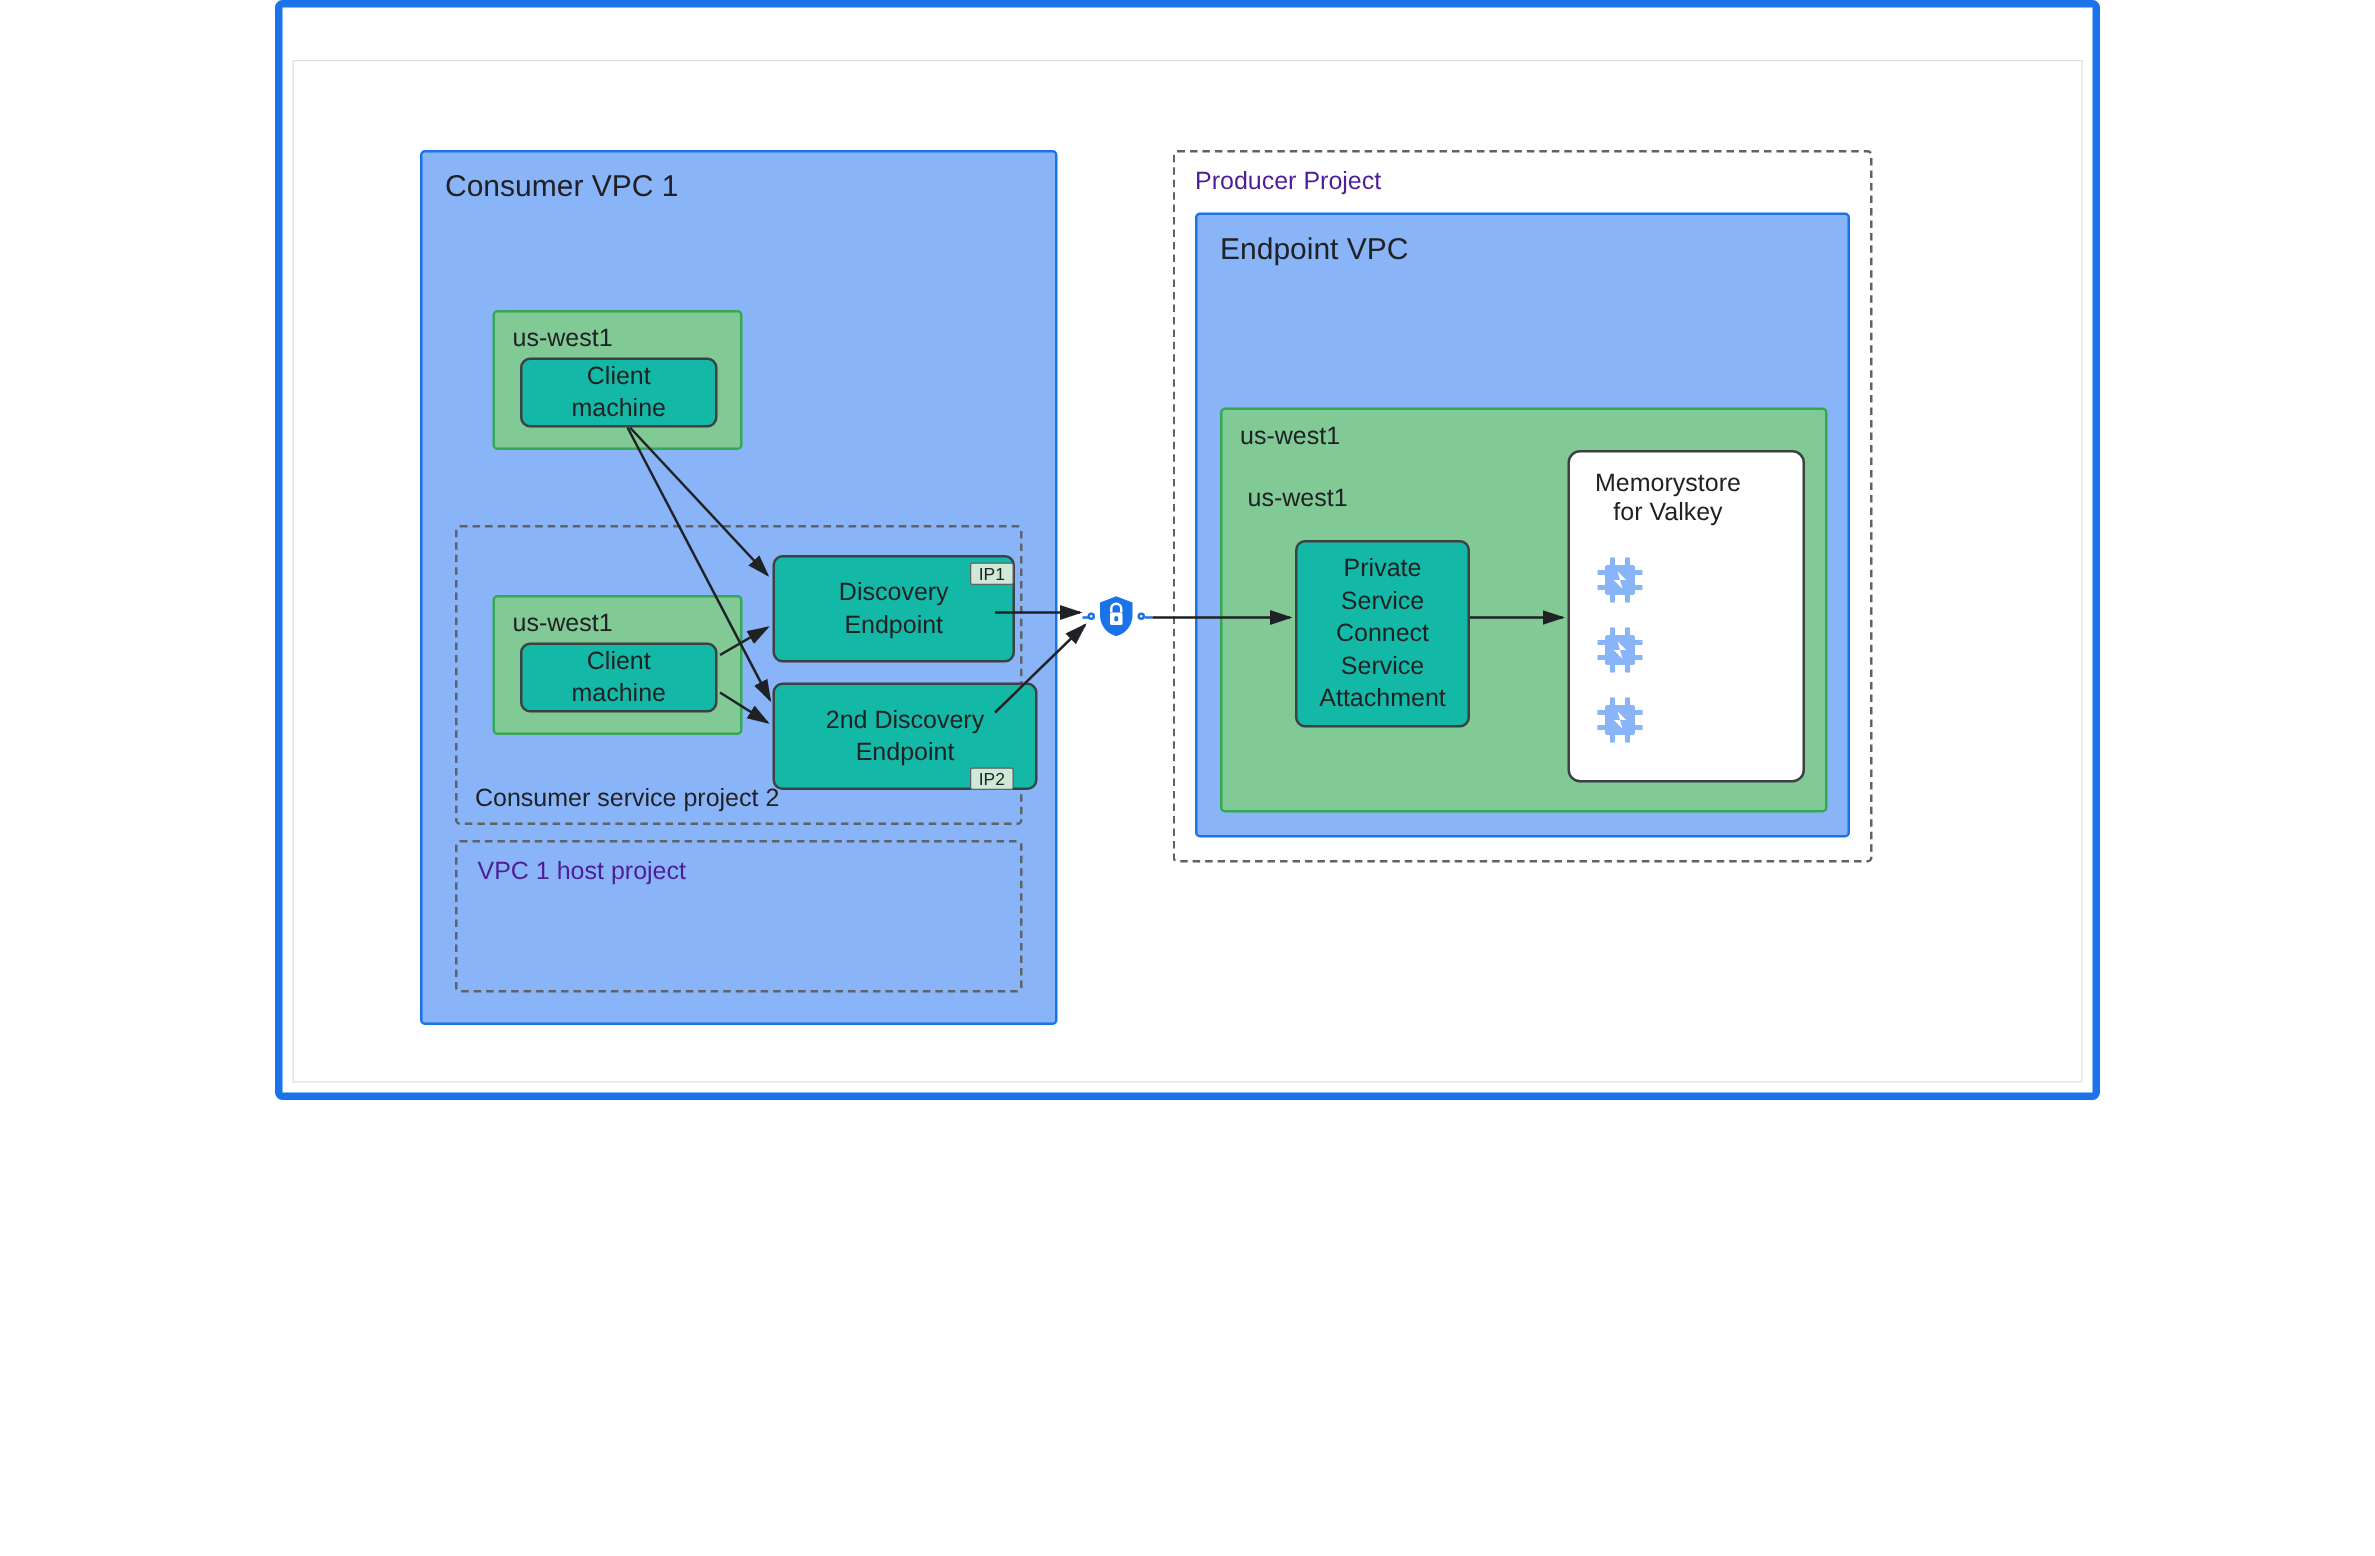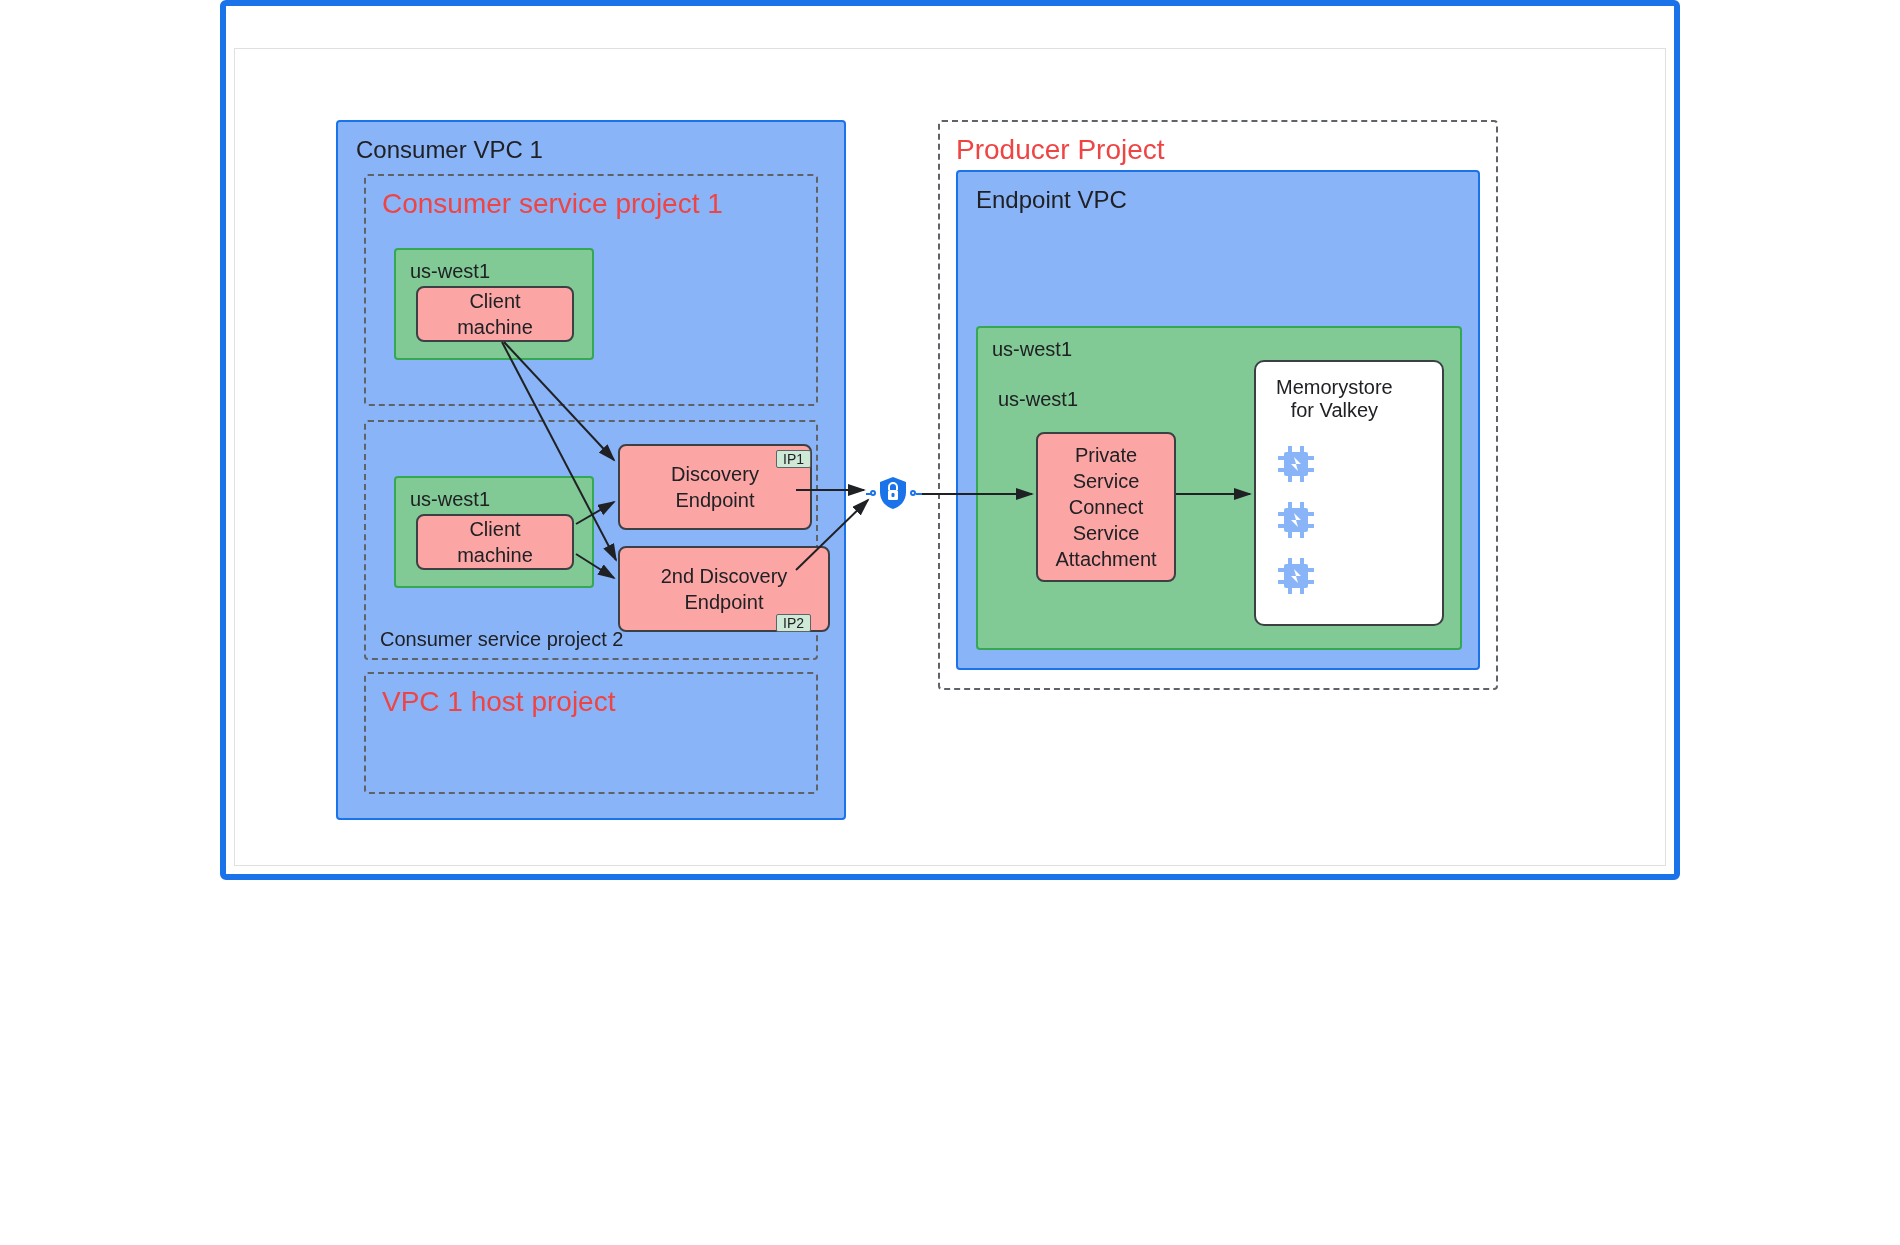--- a/index.html
+++ b/index.html
@@ -41,37 +41,37 @@
     color:#202124;
     padding:14px 18px 0 18px;
   }
   
   .dashed-box{
     border:2px dashed #5f6368;
     border-radius:4px;
     background:transparent;
   }
   .dashed-title{
-    font-size:28px;
+    font-size:20px;
     padding:12px 16px 0 16px;
-    color:#ef4444;
+    color:#4c1d95;
   }
   
   .region-green{
     background:#81c995;
     border:2px solid #34a853;
     border-radius:4px;
   }
   .region-title{
     font-size:20px;
     padding:10px 14px 0 14px;
   }
   
   .node{
-    background:#fca5a5;
+    background:#14b8a6;
     border:2px solid #3c4043;
     border-radius:8px;
     display:flex;
     align-items:center;
     justify-content:center;
     text-align:center;
     font-size:20px;
     line-height:1.3;
     padding:8px 27px;
   }
@@ -115,23 +115,20 @@
   <div class="abs brand" style="left:28px;top:10px;">
     <b>Google</b><span> Cloud</span>
   </div>
 
   <div class="abs inner-white" style="left:14px;top:48px;width:1432px;height:818px;border:1px solid #e0e0e0;"></div>
 
   <div class="abs vpc-blue" style="left:116px;top:120px;width:510px;height:700px;">
     <div class="vpc-blue-title">Consumer VPC 1</div>
   </div>
 
-  <div class="abs dashed-box" style="left:144px;top:174px;width:454px;height:232px;">
-    <div class="dashed-title">Consumer service project 1</div>
-  </div>
   <div class="abs region-green" style="left:174px;top:248px;width:200px;height:112px;">
     <div class="region-title">us-west1</div>
   </div>
   <div class="abs node" style="left:196px;top:286px;width:158px;height:56px;">Client machine</div>
 
   <div class="abs dashed-box" style="left:144px;top:420px;width:454px;height:240px;"></div>
   <div class="abs" style="left:160px;top:628px;font-size:20px;">Consumer service project 2</div>
 
   <div class="abs region-green" style="left:174px;top:476px;width:200px;height:112px;">
     <div class="region-title">us-west1</div>

